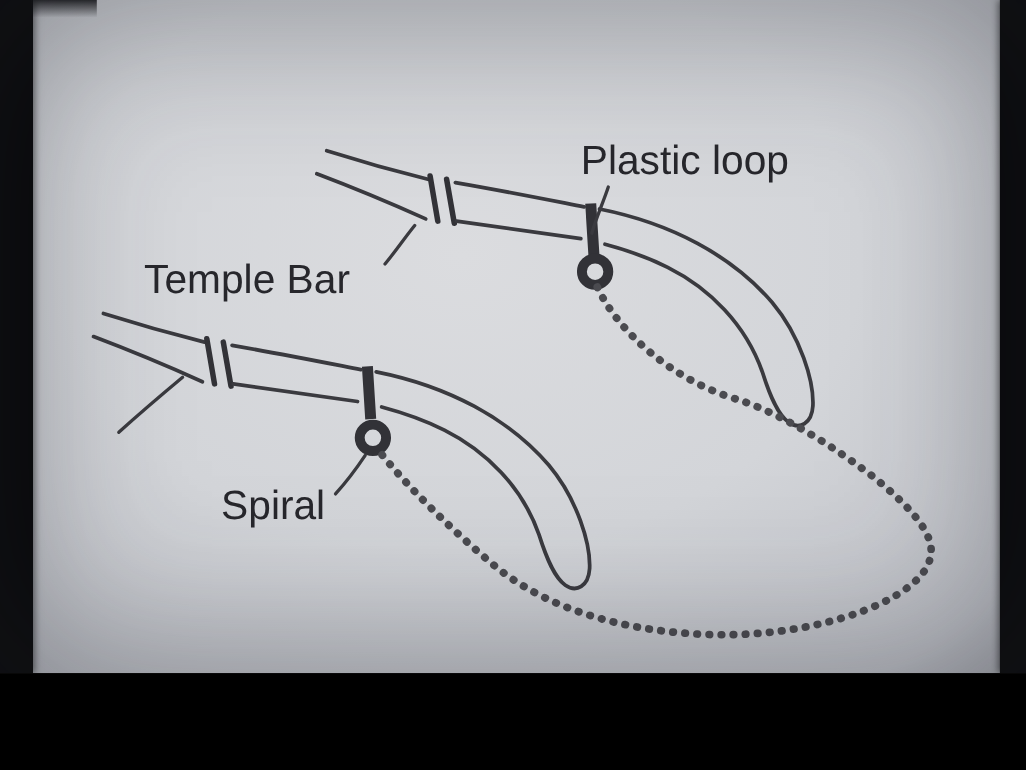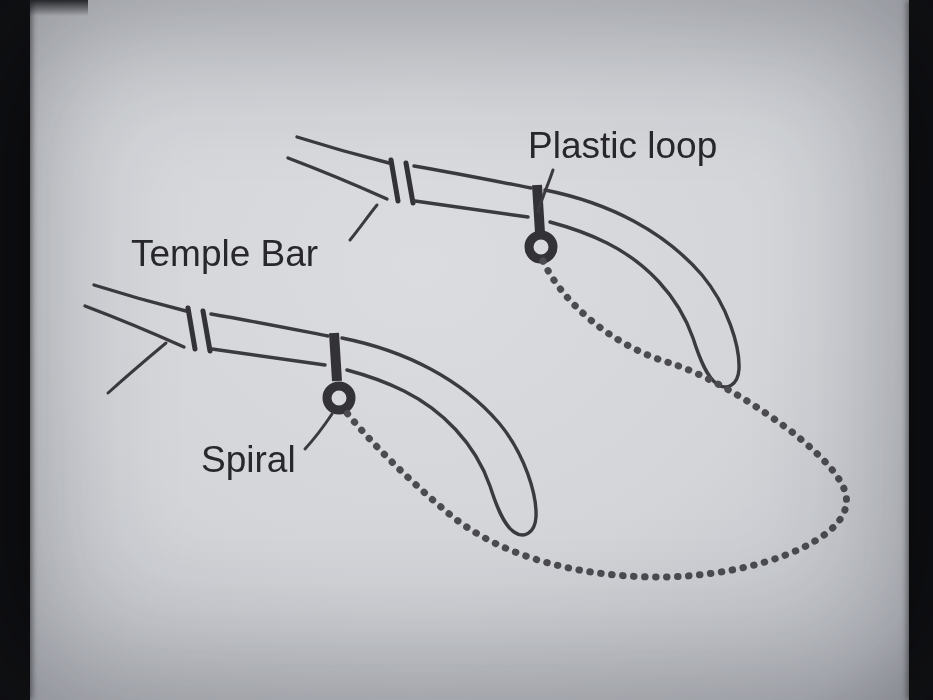--- a/index.html
+++ b/index.html
@@ -1,18 +1,18 @@
 <!DOCTYPE html>
 <html><head>
 <meta charset="utf-8">
 <style>
   html,body{margin:0;padding:0;background:#000;}
   .photo{
     position:relative;
-    width:933px;height:700px;
+    width:933px;height:612px;
     background:radial-gradient(ellipse at 45% 38%, #dbdcdf 0%, #d3d5d9 50%, #c2c4ca 88%, #aeb0b6 100%);
     overflow:hidden;
     font-family:"Liberation Sans", sans-serif;
   }
   .vignette{
     position:absolute;inset:0;pointer-events:none;
     box-shadow: inset 0 0 140px 25px rgba(35,37,45,0.35);
   }
   .edge-bar{position:absolute;top:0;bottom:0;background:#070708;}
   .edge-bar.left{left:0;width:30px;box-shadow:2px 0 6px rgba(0,0,0,.5);}

